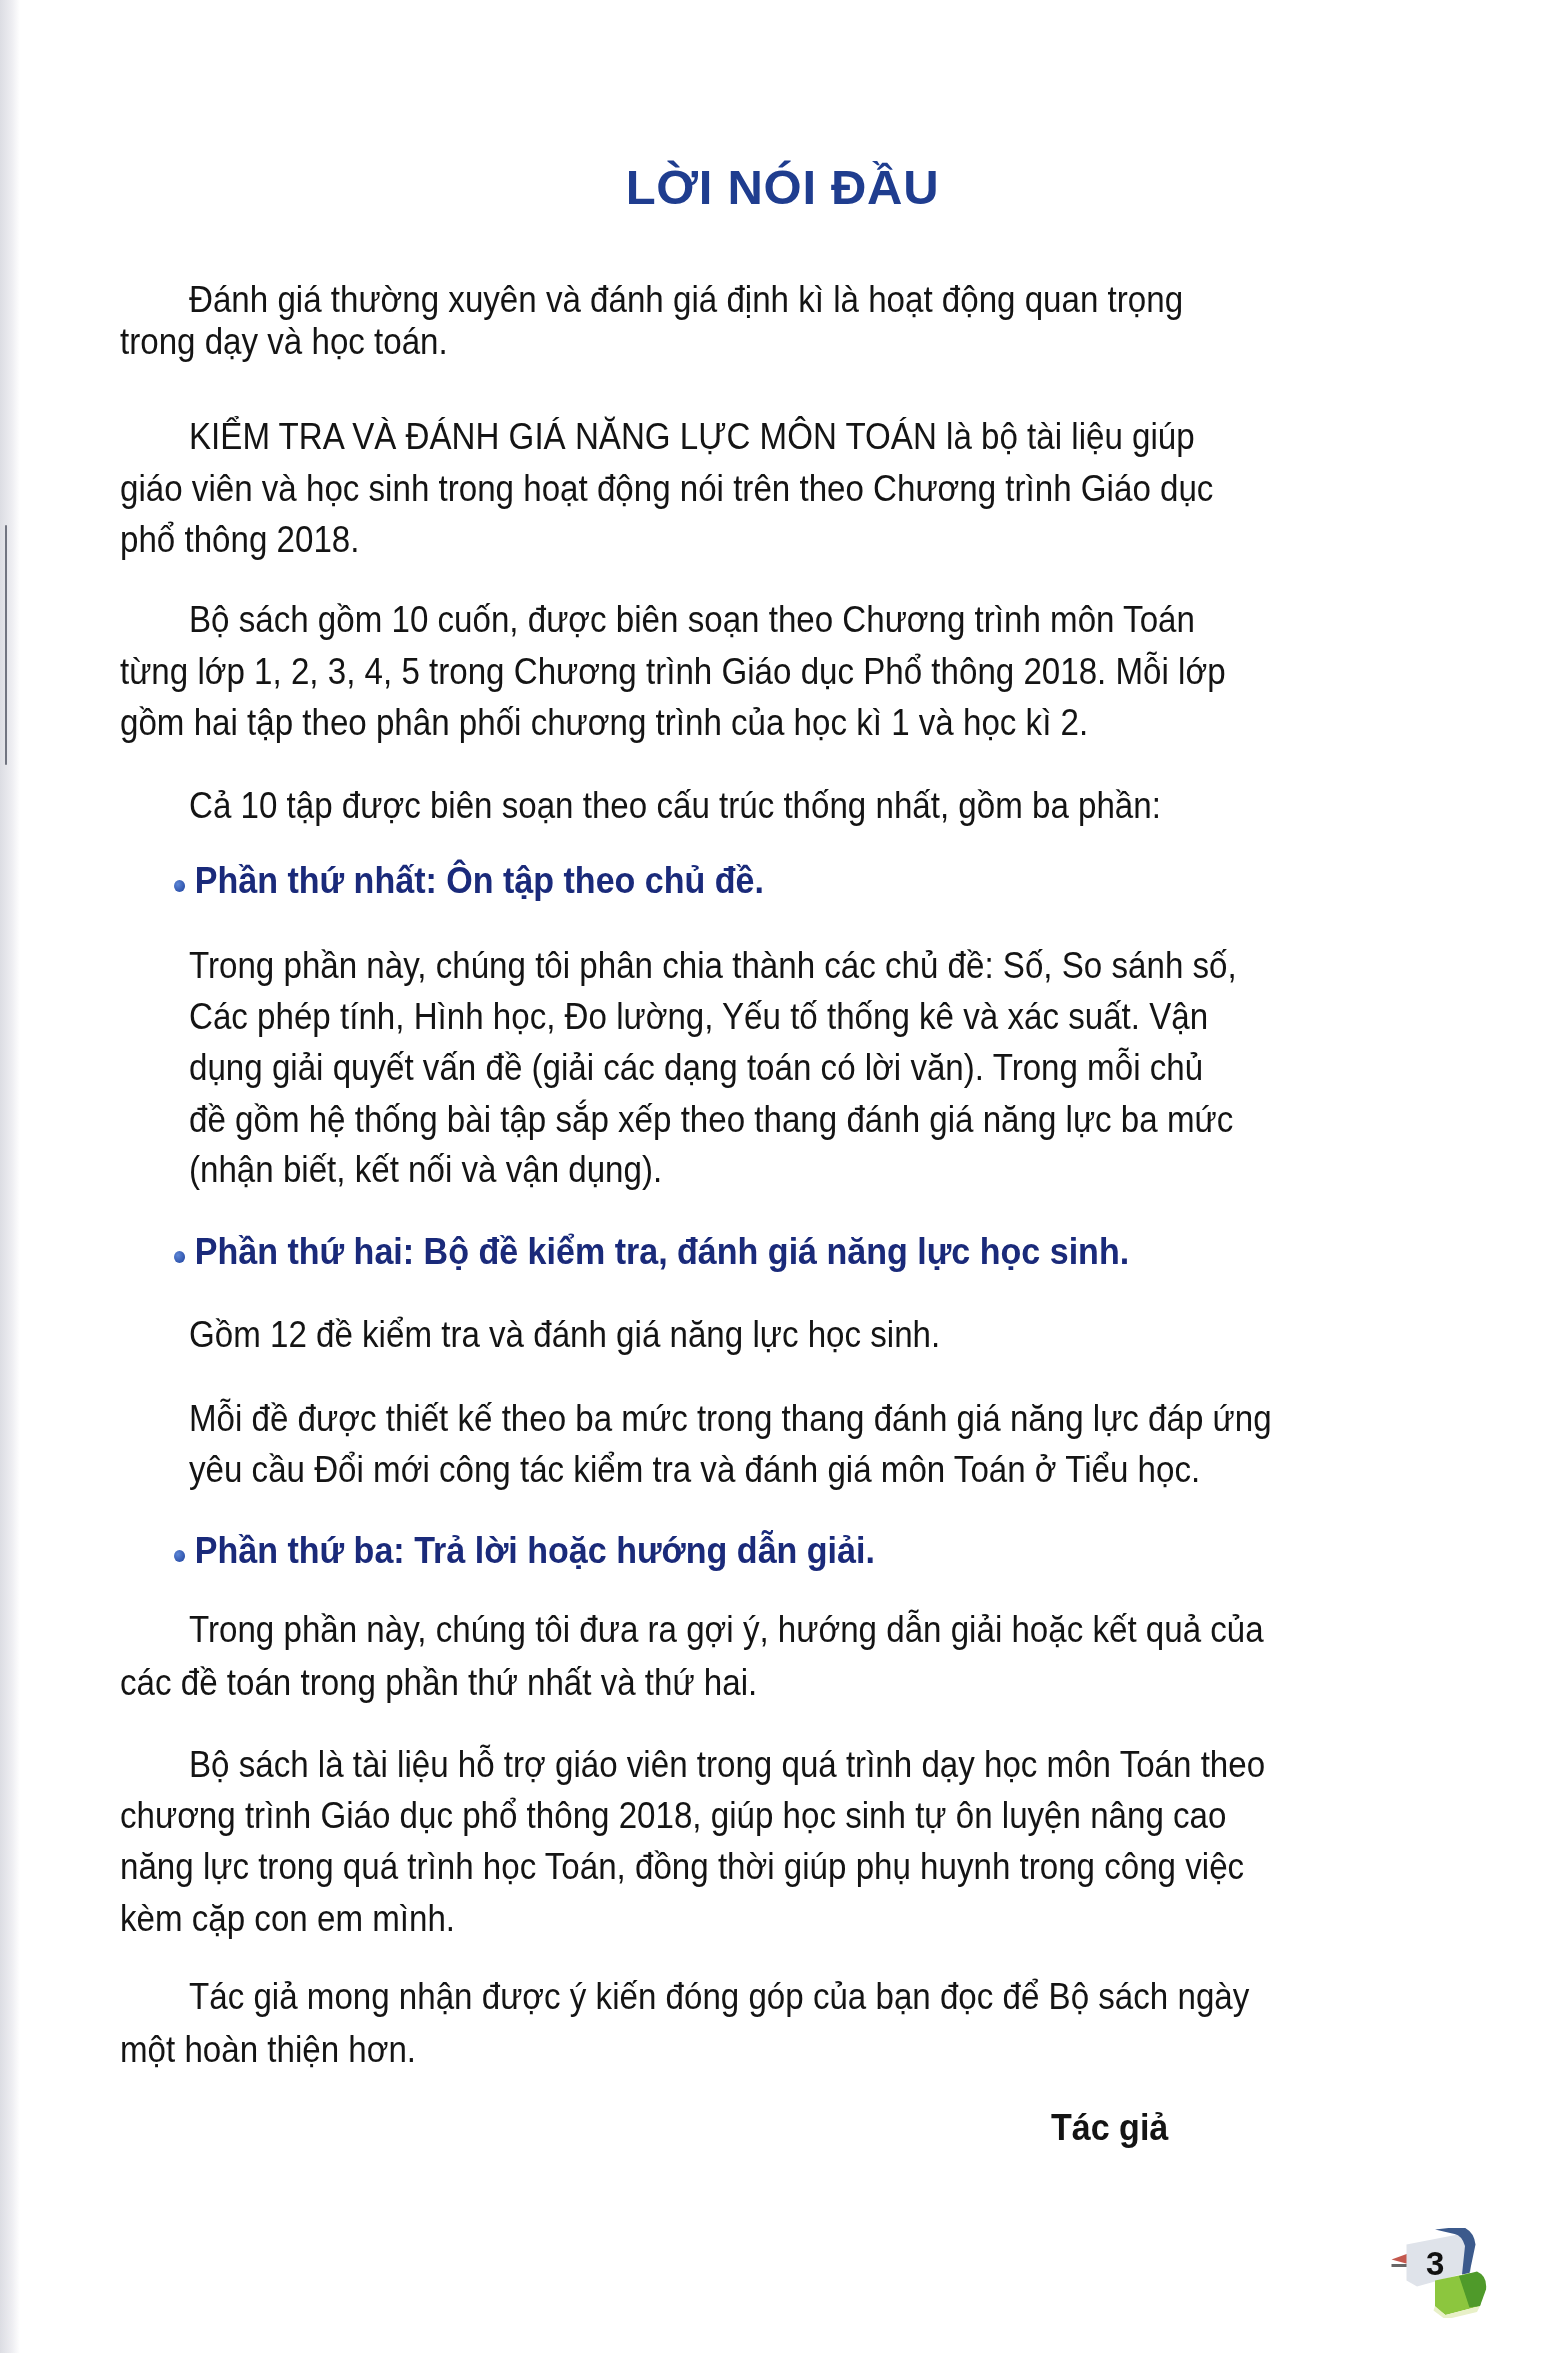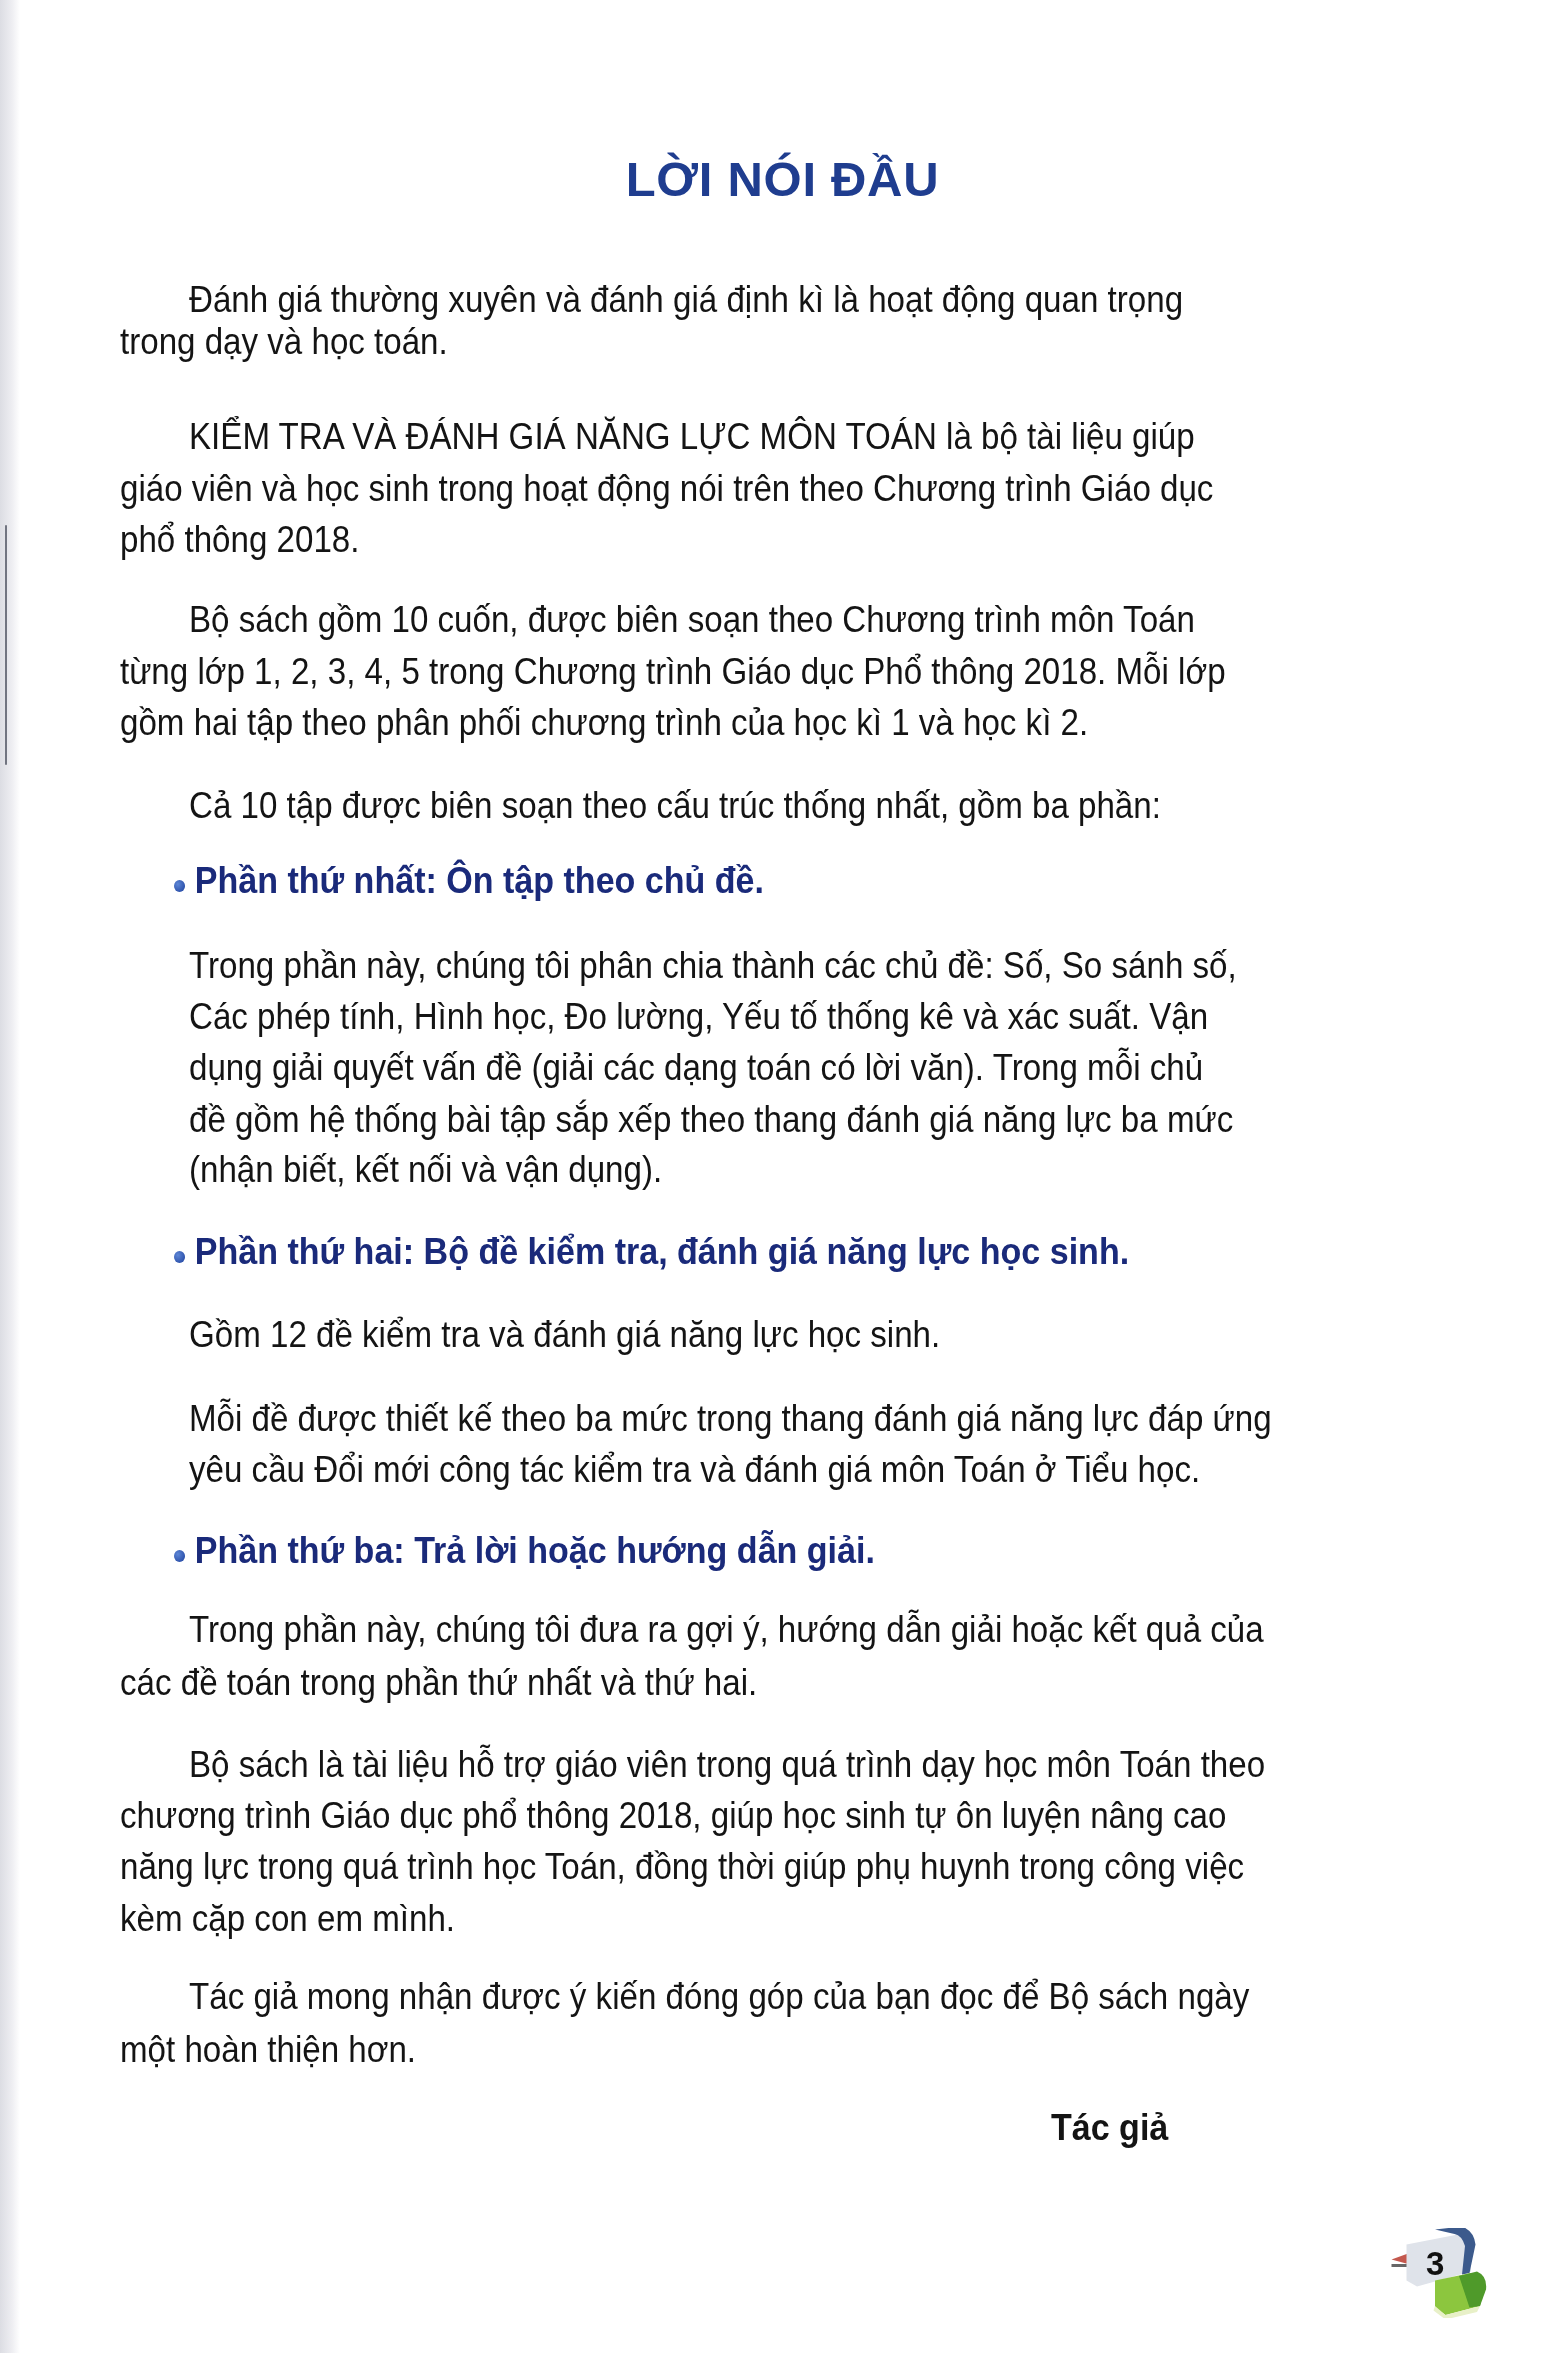--- a/index.html
+++ b/index.html
@@ -64,21 +64,21 @@
     position: absolute; left: 39px; top: 16.5px;
     font-size: 33px; font-weight: bold; color: #111;
   }
 </style>
 </head>
 <body>
 
 <div class="page-edge"></div>
 <div class="edge-line"></div>
 
-<h1 class="title" style="margin:4px">LỜI NÓI ĐẦU</h1>
+<h1 class="title" style="margin:12px">LỜI NÓI ĐẦU</h1>
 
 <div class="text p-indent" style="top:274px">Đánh giá thường xuyên và đánh giá định kì là hoạt động quan trọng</div>
 <div class="text p-flush" style="top:316px">trong dạy và học toán.</div>
 
 <div class="text p-indent" style="top:411px">KIỂM TRA VÀ ĐÁNH GIÁ NĂNG LỰC MÔN TOÁN là bộ tài liệu giúp</div>
 <div class="text p-flush" style="top:463px">giáo viên và học sinh trong hoạt động nói trên theo Chương trình Giáo dục</div>
 <div class="text p-flush" style="top:514px">phổ thông 2018.</div>
 
 <div class="text p-indent" style="top:594px">Bộ sách gồm 10 cuốn, được biên soạn theo Chương trình môn Toán</div>
 <div class="text p-flush" style="top:646px">từng lớp 1, 2, 3, 4, 5 trong Chương trình Giáo dục Phổ thông 2018. Mỗi lớp</div>

